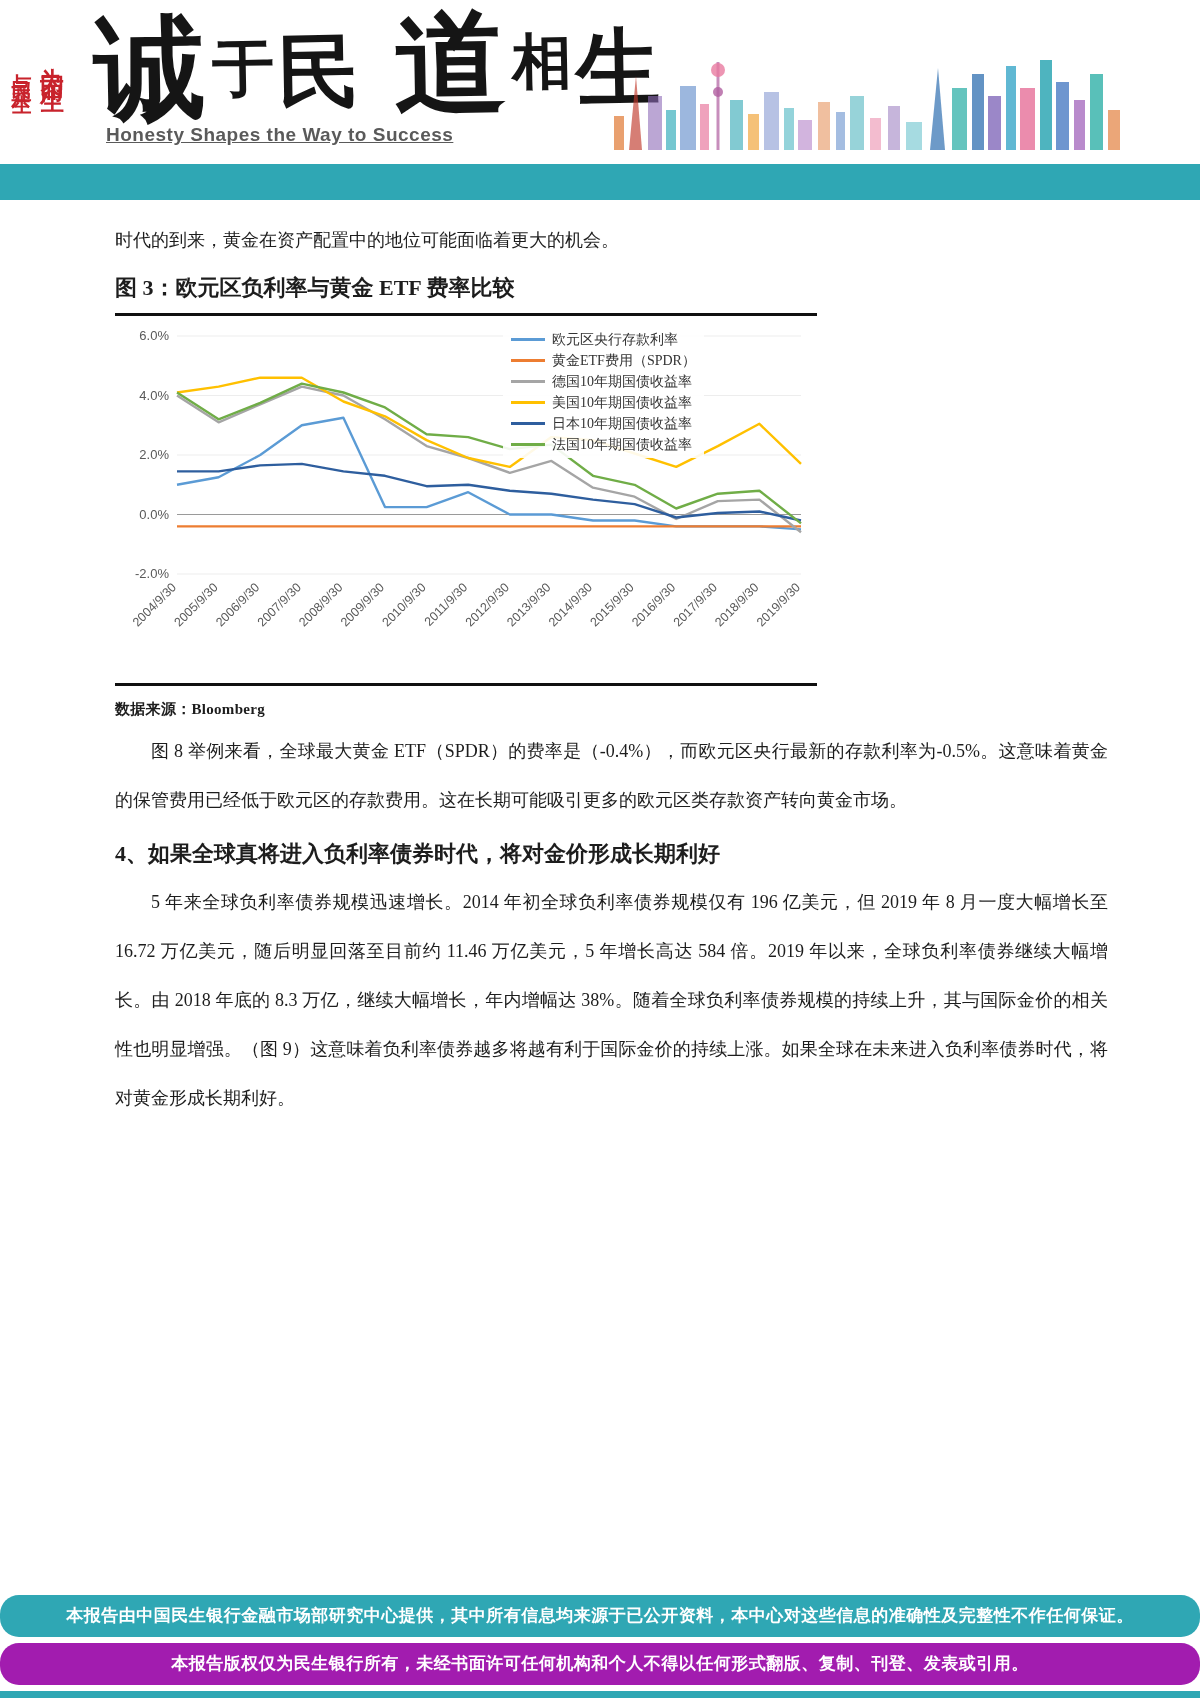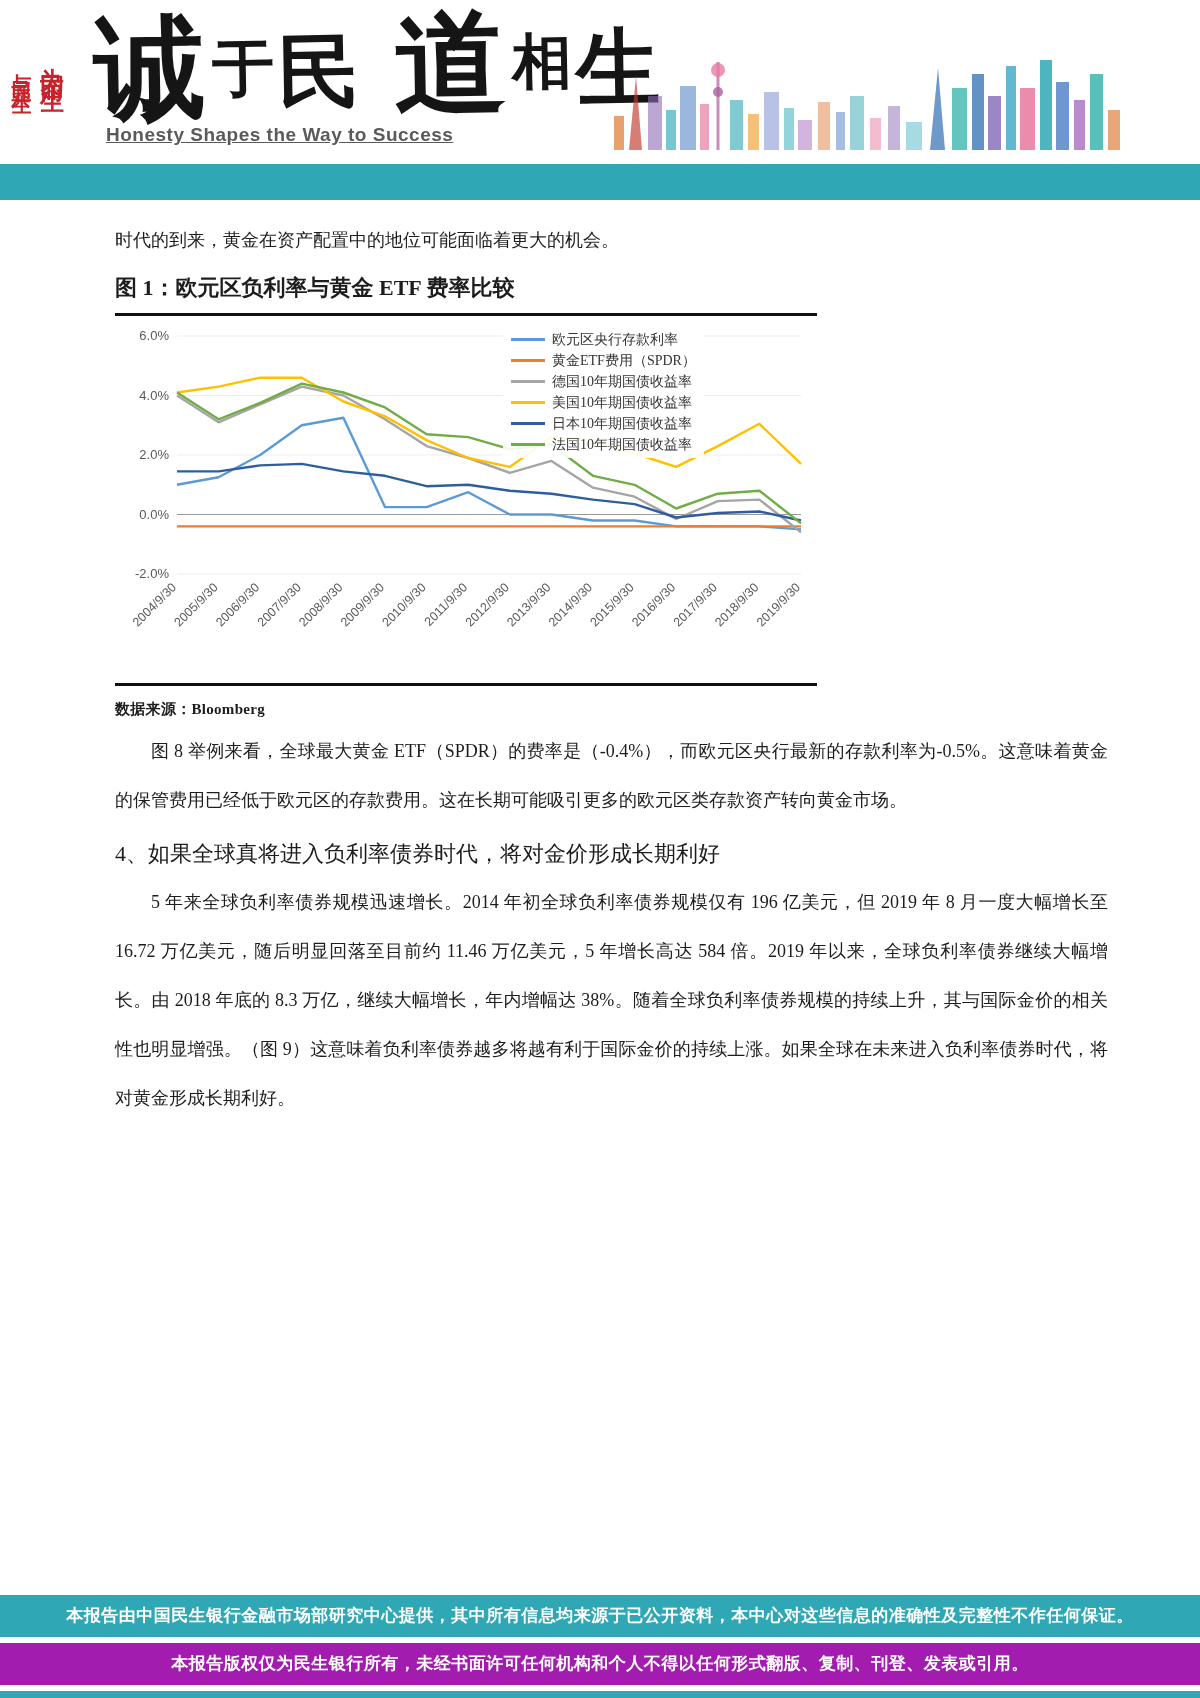--- a/index.html
+++ b/index.html
@@ -37,25 +37,25 @@
   .figure-title { font-size:22px; font-weight:bold; margin:8px 0 10px; }
   .chart-block { position:relative; width:702px; border-top:3px solid #101010;
     border-bottom:3px solid #101010; padding:4px 0 17px; }
   .ytick { font-size:13px; fill:#595959; font-family:"Liberation Sans","DejaVu Sans",sans-serif; }
   .xtick { font-size:12.5px; fill:#595959; font-family:"Liberation Sans","DejaVu Sans",sans-serif; }
   .legend { position:absolute; top:10px; left:388px; background:rgba(255,255,255,.9); padding:3px 8px;text-align:right; }
   .legend-row { display:flex; align-items:center; height:21px; }
   .legend-line { display:inline-block; width:34px; height:3px; margin-right:7px; flex:none; }
   .legend-label { font-size:14px; color:#333; white-space:nowrap; }
   .source { font-size:15px; font-weight:bold; margin:14px 0 8px; letter-spacing:.3px; }
-  .section-heading { font-size:22px; font-weight:normal; line-height:49px; margin-top:4px; }
+  .section-heading { font-size:22px; font-weight:bold; line-height:49px; margin-top:4px; }
   
   .footer { position:absolute; left:0; right:0; bottom:0; }
   .footer-bar { height:42px; line-height:42px; text-align:center; color:#fff;
-    font-weight:bold; font-size:17px; letter-spacing:.5px; }
+    font-weight:bold; font-size:17px; letter-spacing:.5px;border-radius:19px; }
   .footer-gap { height:6px; background:#fff; }
   .footer-strip { height:7px; }
 </style>
 </head>
 <body>
 
 <div class="page">
 
   <div class="header">
     <div class="motto-col motto-left" style="color:#C8232C">与民共生</div>
@@ -103,21 +103,21 @@
       </g>
     </svg>
   </div>
 
   <div class="teal-band" style="background:#2FA7B4"></div>
 
   <div class="main">
 
     <p class="para no-indent">时代的到来，黄金在资产配置中的地位可能面临着更大的机会。</p>
 
-    <h3 class="figure-title">图 1：欧元区负利率与黄金 ETF 费率比较</h3>
+    <h3 class="figure-title">图 3：欧元区负利率与黄金 ETF 费率比较</h3>
 
     <div class="chart-block">
       <svg id="chart-svg" width="700" height="342">
           <line x1="62" y1="16" x2="686" y2="16" stroke="#ededed" stroke-width="1"></line>
           <text class="ytick" x="54" y="20" text-anchor="end">6.0%</text>
           <line x1="62" y1="75.5" x2="686" y2="75.5" stroke="#ededed" stroke-width="1"></line>
           <text class="ytick" x="54" y="79.5" text-anchor="end">4.0%</text>
           <line x1="62" y1="135" x2="686" y2="135" stroke="#ededed" stroke-width="1"></line>
           <text class="ytick" x="54" y="139" text-anchor="end">2.0%</text>
           <line x1="62" y1="194.5" x2="686" y2="194.5" stroke="#9a9a9a" stroke-width="1"></line>

